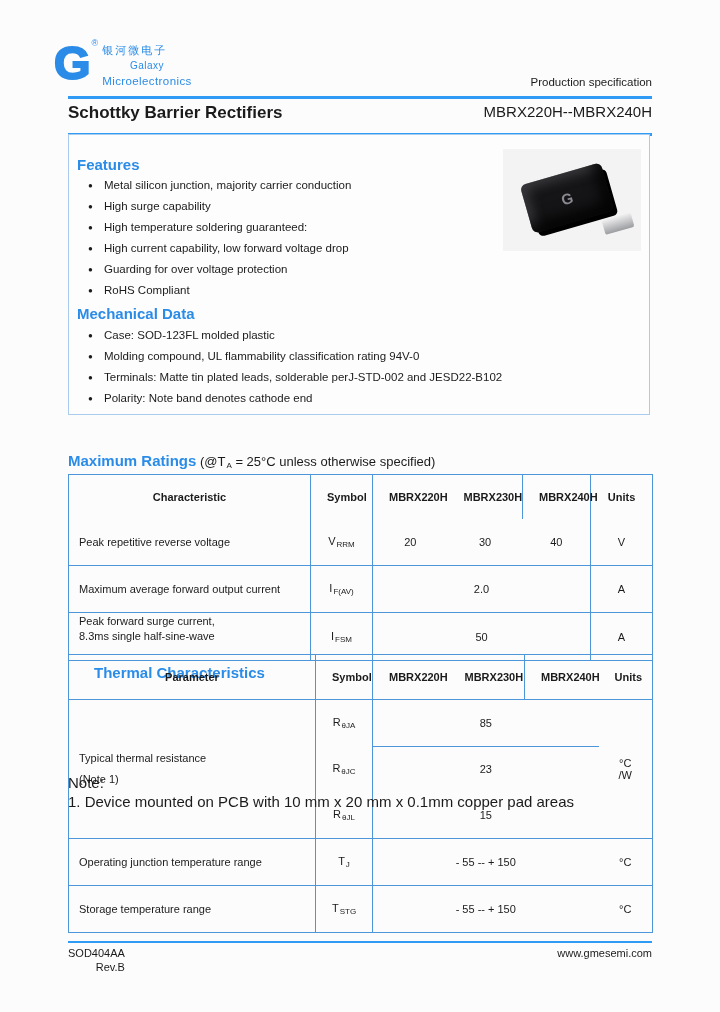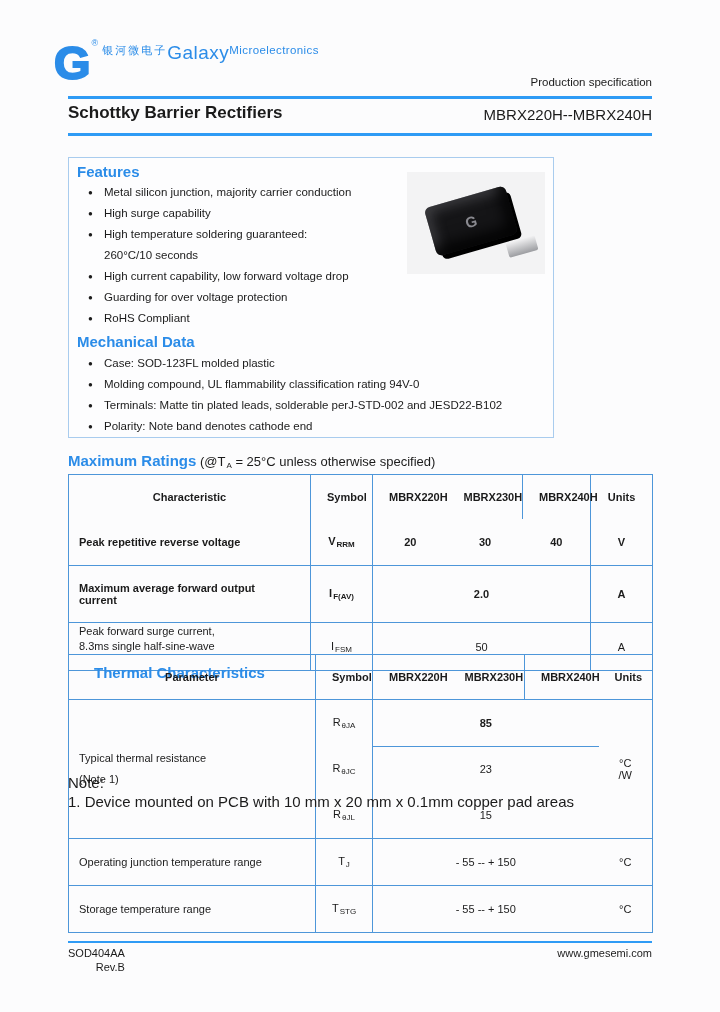--- a/index.html
+++ b/index.html
@@ -20,40 +20,40 @@
   .page{position:relative;width:720px;height:1012px;overflow:hidden;}
 
   
   .logo{position:absolute;left:54px;top:38px;display:flex;align-items:flex-start;}
   .logo-g{
     font-size:47px;font-weight:bold;color:var(--accent);
     line-height:50px;-webkit-text-stroke:2px var(--accent);
     letter-spacing:0;
   }
   .logo-reg{font-size:9px;color:var(--accent);margin:0 4px 0 1px;line-height:10px;}
-  .logo-text{display:flex;flex-direction:row;color:var(--accent);margin-top:6px;}
+  .logo-text{display:flex;flex-direction:column;color:var(--accent);margin-top:6px;}
   .logo-cn{font-size:11px;letter-spacing:2px;line-height:13px;}
-  .logo-en{font-size:19px;font-weight:500;line-height:18px;letter-spacing:.5px;}
+  .logo-en{font-size:10px;font-weight:500;line-height:18px;letter-spacing:.5px;text-align:center;}
   .logo-sub{font-size:11.5px;line-height:13px;letter-spacing:.4px;}
 
   .prodspec{position:absolute;right:68px;top:76px;font-size:11.5px;}
 
   .rule{position:absolute;left:68px;width:584px;background:var(--divider);}
   .rule1{top:96px;height:3px;}
   .rule2{top:133px;height:3px;}
   .rule3{top:941px;height:2px;}
 
-  .titlerow{position:absolute;left:68px;top:103px;width:584px;display:flex;justify-content:space-between;align-items:flex-end;gap:28px;}
+  .titlerow{position:absolute;left:68px;top:103px;width:584px;display:flex;justify-content:space-between;align-items:flex-start;gap:28px;}
   .doc-title{font-size:17px;font-weight:bold;}
   .part-range{font-size:15px;font-weight:normal;}
 
   
   .featbox{
-    position:absolute;left:68px;top:157px;width:486px;height:281px;
-    border:1px solid var(--boxborder);padding:4px 10px 0 8px;background:#fdfdfe;
+    position:absolute;left:68px;top:134px;width:582px;height:281px;
+    border:1px solid var(--boxborder);padding:20px 10px 0 8px;background:#fdfdfe;
   }
   .sec-h{font-size:15px;font-weight:bold;color:var(--accent);line-height:16px;}
   .sec-h.first{margin:2px 0 2px 0;}
   .sec-h.mech{margin:5px 0 3px 0;}
   .brow{display:flex;line-height:21px;font-size:11.5px;}
   .bdot{width:27px;padding-left:11px;font-size:8px;flex:none;}
   .btext{flex:1;}
 
   
   .pkg{position:absolute;top:14px;right:8px;width:138px;height:102px;background:#f3f3f4;}
@@ -80,21 +80,21 @@
   
   table{border-collapse:collapse;table-layout:fixed;}
   .dtable{position:absolute;left:68px;width:584px;border:1px solid var(--tborder);}
   .mr{top:474px;}
   .th{top:654px;}
   td{font-size:11px;text-align:center;padding:16px;vertical-align:middle;color:var(--ink);}
   td.lft{text-align:left;padding-left:10px;}
   td.hd{font-weight:bold;}
   .br{border-right:1px solid var(--tborder);}
   .bl{border-left:1px solid var(--tborder);}
-  .bb{border-bottom:1px solid var(--tborder);font-weight:bold;}
+  .bb{border-bottom:1px solid var(--tborder);}
   .bt{border-top:1px solid var(--tborder);}
   .h22{height:22px;} .h19{height:19px;} .h20{height:20px;} .h33{height:33px;}
   .twoline{line-height:15px;padding-top:1px;margin-left:36px;}
   .param2{line-height:21px;}
 
   
   .note{position:absolute;left:68px;top:773px;font-size:15px;line-height:19px;}
   .footleft{position:absolute;left:68px;top:947px;font-size:11px;line-height:13.5px;text-align:right;}
   .footright{position:absolute;right:68px;top:947px;font-size:11px;}
 </style>
@@ -131,24 +131,20 @@
       <span class="bdot">●</span>
       <span class="btext">Metal silicon junction, majority carrier conduction</span>
     </div>
     <div class="brow">
       <span class="bdot">●</span>
       <span class="btext">High surge capability</span>
     </div>
     <div class="brow">
       <span class="bdot">●</span>
       <span class="btext">High temperature soldering guaranteed:</span>
-    </div>
-    <div class="brow">
-      <span class="bdot"></span>
-      <span class="btext">260°C/10 seconds</span>
     </div>
     <div class="brow">
       <span class="bdot">●</span>
       <span class="btext">High current capability, low forward voltage drop</span>
     </div>
     <div class="brow">
       <span class="bdot">●</span>
       <span class="btext">Guarding for over voltage protection</span>
     </div>
     <div class="brow">

